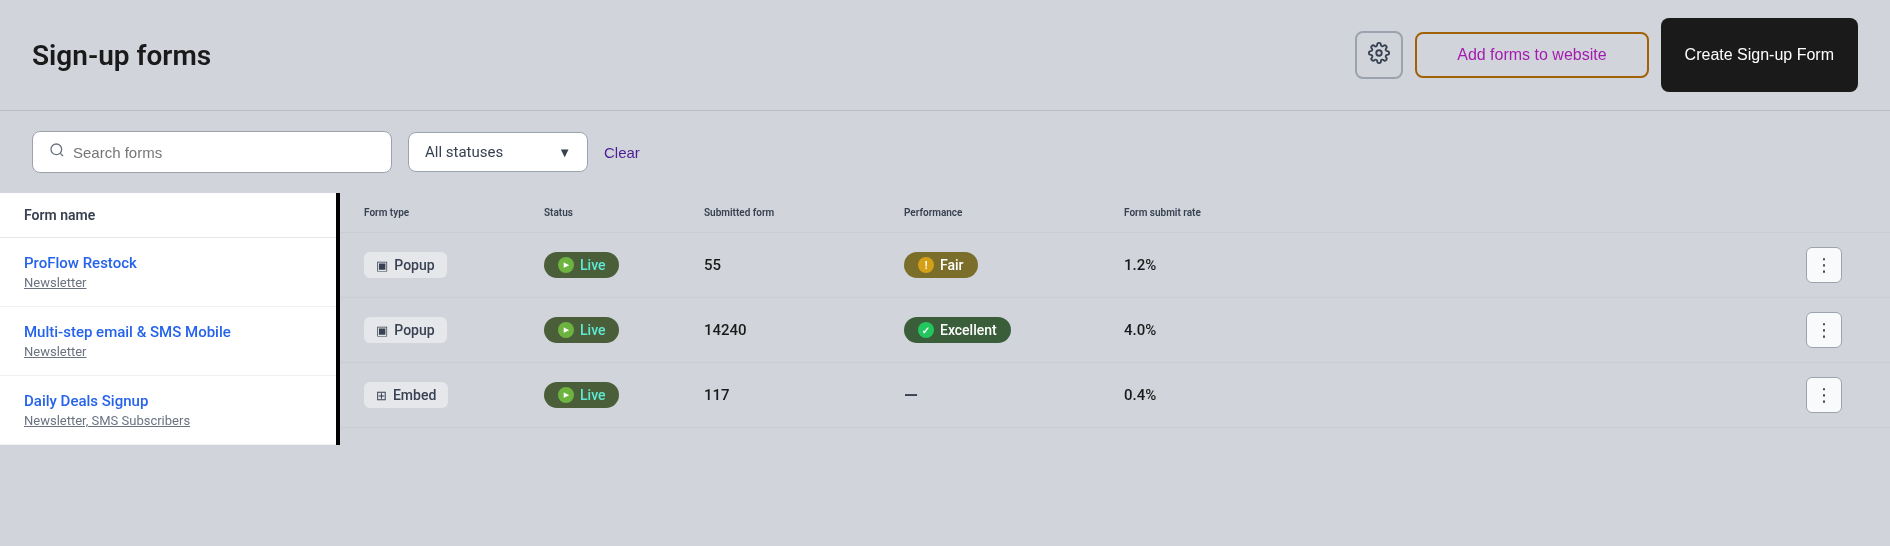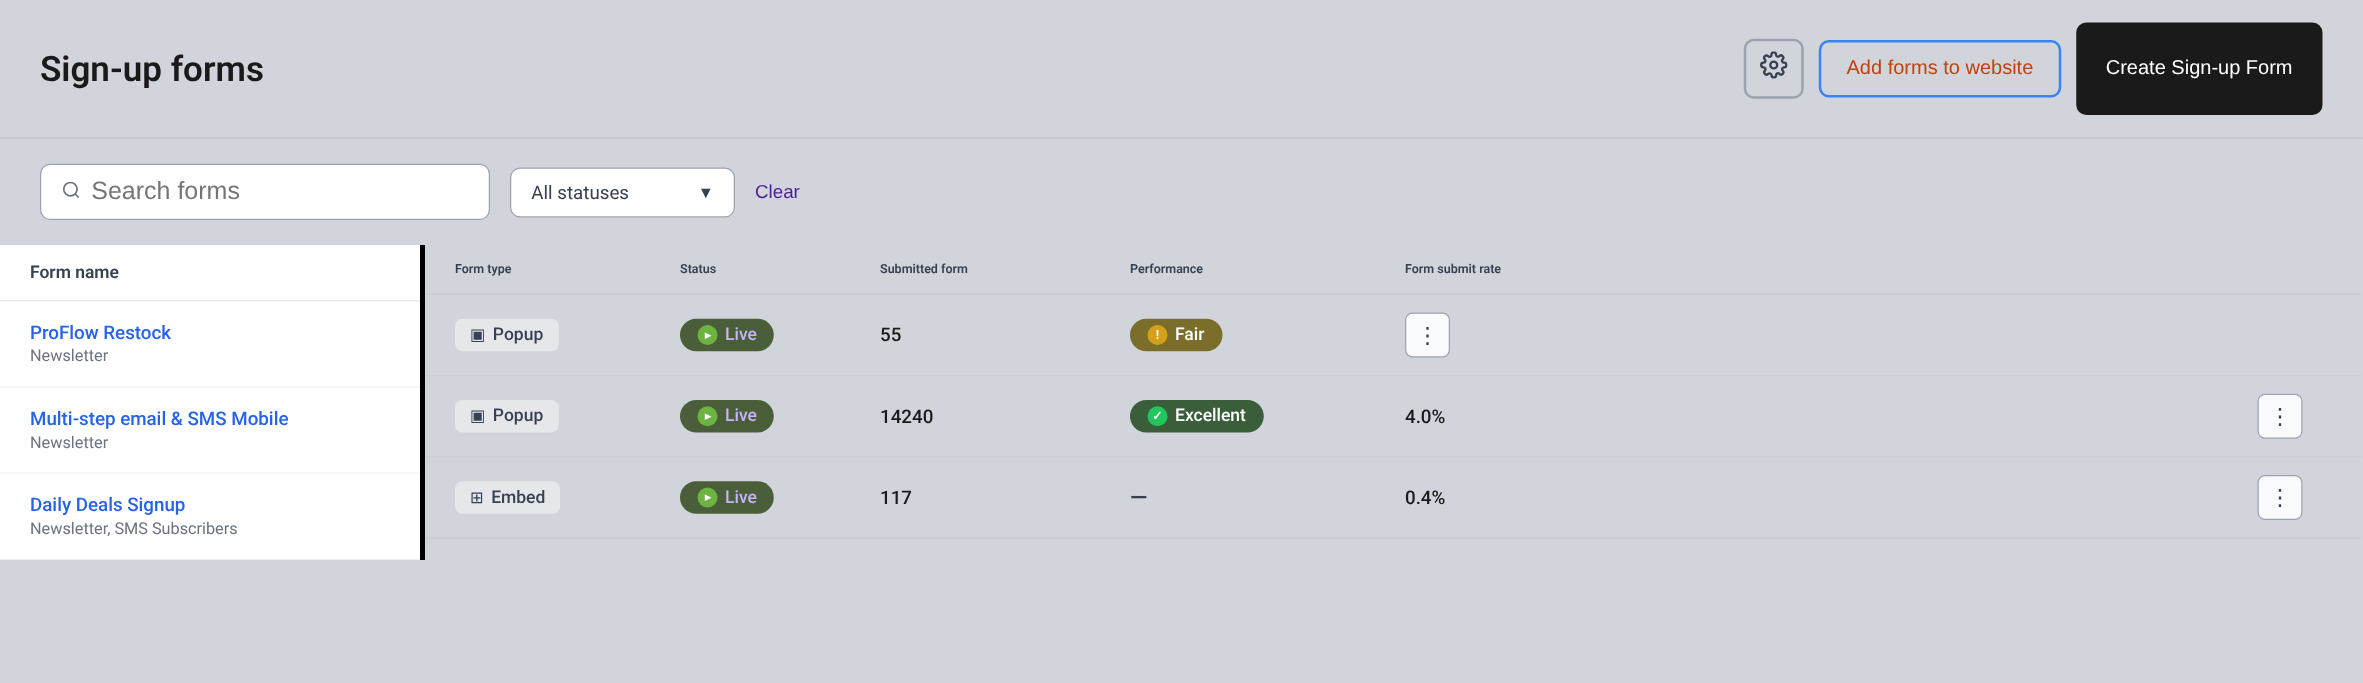--- a/index.html
+++ b/index.html
@@ -37,27 +37,27 @@
       border-radius: 8px;
       background: transparent;
       display: flex;
       align-items: center;
       justify-content: center;
       cursor: pointer;
       font-size: 20px;
       color: #374151;
     }
     .btn-secondary {
-      padding: 12px 20px;
-      border: 2px solid #3b82f6;
+      padding: 12px 40px;
+      border: 2px solid #a16207;
       border-radius: 8px;
       background: transparent;
       font-size: 16px;
       font-weight: 500;
-      color: #c2410c;
+      color: #a21caf;
       cursor: pointer;
       white-space: nowrap;
     }
     .btn-primary {
       padding: 28px 24px;
       border: none;
       border-radius: 8px;
       background: #1a1a1a;
       font-size: 16px;
       font-weight: 500;
@@ -84,21 +84,21 @@
       padding: 10px 16px;
       width: 360px;
     }
     .search-icon {
       color: #6b7280;
       font-size: 16px;
     }
     .search-input {
       border: none;
       outline: none;
-      font-size: 20px;
+      font-size: 15px;
       color: #6b7280;
       background: transparent;
       width: 100%;
     }
     .filter-dropdown {
       display: flex;
       align-items: center;
       gap: 24px;
       background: #ffffff;
       border: 1px solid #9ca3af;
@@ -146,20 +146,21 @@
     }
     .name-row .form-name {
       font-size: 15px;
       font-weight: 500;
       color: #2563eb;
       margin-bottom: 3px;
     }
     .name-row .form-sub {
       font-size: 13px;
       color: #6b7280;
+      text-decoration: underline;
     }
 
     
     .data-panel {
       flex: 1;
       overflow: hidden;
     }
 
     .data-header {
       display: grid;
@@ -202,21 +203,21 @@
     }
 
     .badge-live {
       display: inline-flex;
       align-items: center;
       gap: 6px;
       background: #4b5e3a;
       border-radius: 20px;
       padding: 5px 14px;
       font-size: 14px;
-      color: #c4b5fd;
+      color: #5eead4;
       font-weight: 500;
     }
     .live-dot {
       width: 16px;
       height: 16px;
       background: #6db33f;
       border-radius: 50%;
       display: flex;
       align-items: center;
       justify-content: center;
@@ -387,20 +388,23 @@
       <div class="cell">
         <span class="submitted-num">55</span>
       </div>
       <div class="cell">
         <span class="badge-perf-fair">
           <span class="perf-icon perf-icon-fair">!</span>
           <span>Fair</span>
         </span>
       </div>
       <div class="cell">
+        <span class="rate-num">1.2%</span>
+      </div>
+      <div class="cell">
         <button class="more-btn">⋮</button>
       </div>
     </div>
 
     <div class="data-row">
       <div class="cell">
         <span class="badge-type">
           <span style="font-size:13px;">▣</span>
           <span>Popup</span>
         </span>

